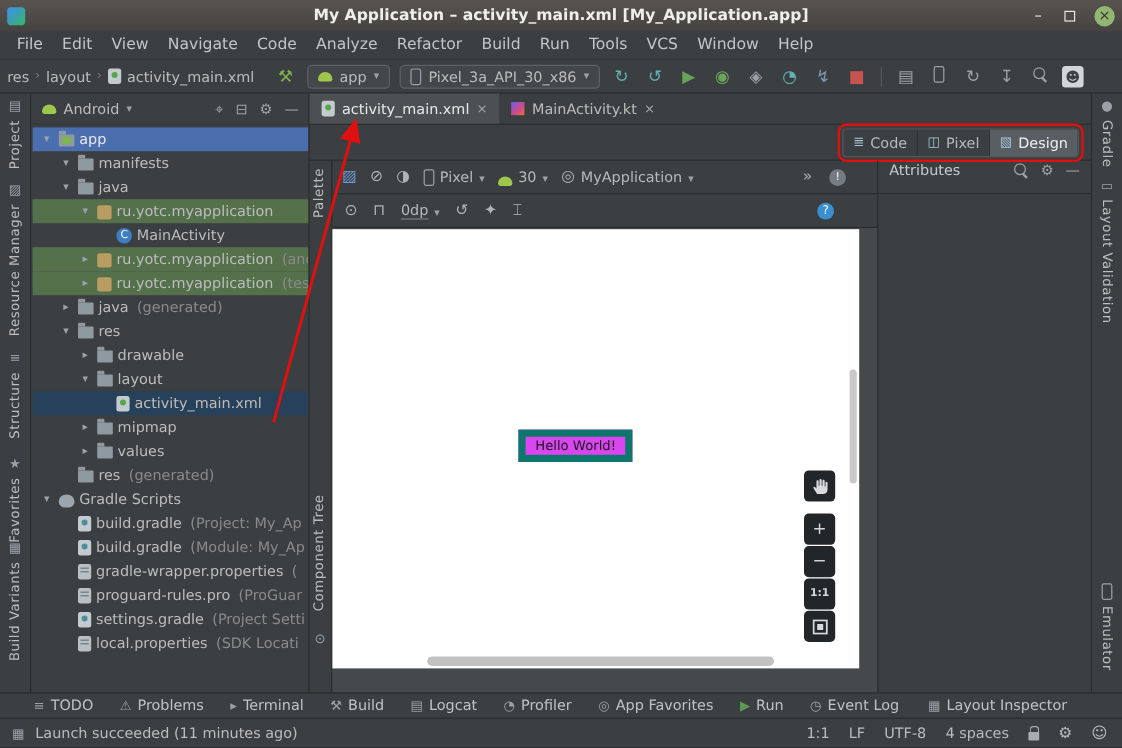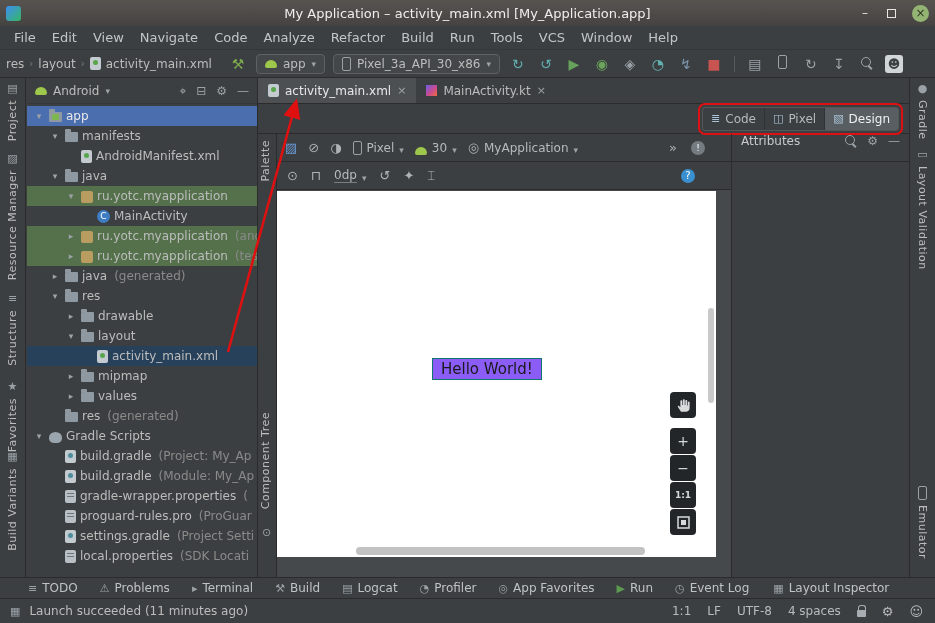--- a/index.html
+++ b/index.html
@@ -1,20 +1,20 @@
 <!DOCTYPE html>
 <html><head>
 <meta charset="utf-8">
 <style>
   *{box-sizing:border-box;margin:0;padding:0}
   body{background:#202020;font-family:"DejaVu Sans","Liberation Sans",sans-serif}
   #root{position:relative;width:935px;height:623px;background:#3c3f41;color:#bcbcbc;font-size:12px;overflow:hidden}
   
   #titlebar{position:absolute;top:0;left:0;right:0;height:26px;background:linear-gradient(#575450,#454341);display:flex;align-items:center;padding:0 6px}
-  #title{position:absolute;left:0;right:0;text-align:center;color:#efeeec;font-size:13px;font-weight:normal}
+  #title{position:absolute;left:0;right:0;text-align:center;color:#efeeec;font-size:13px;font-weight:bold}
   .appico{width:15px;height:15px;border-radius:3px;background:linear-gradient(135deg,#3f8ef3,#35b764);z-index:2}
   #winbtns{margin-left:auto;display:flex;align-items:center;z-index:2}
   .wbtn{width:26px;height:24px;display:flex;align-items:center;justify-content:center;color:#e8e6e3;font-size:12px}
   .wmax{width:9px;height:9px;border:1.5px solid #e8e6e3}
   .wclose{width:17px;height:17px;border-radius:50%;background:#93b473;color:#2e3823;font-size:12px;display:flex;align-items:center;justify-content:center;margin-left:8px}
   
   #menubar{position:absolute;top:26px;left:0;right:0;height:24px;display:flex;align-items:center;padding:0 6px;border-bottom:1px solid #343638}
   .menu-item{padding:3px 8px;color:#c3c6c8;font-size:13px}
   #maintoolbar{position:absolute;top:50px;left:0;right:0;height:28px;display:flex;align-items:center;padding:0 6px;border-bottom:1px solid #2b2b2b;gap:8px}
   .crumbs{display:flex;align-items:center;gap:5px;white-space:nowrap}
@@ -76,25 +76,25 @@
   .seg-item:first-child{border-left:none}
   .seg-item.sel{background:#585e62;color:#eef0f1}
   .seg-ic{font-size:11px;color:#a9c3d6}
   #palettestrip{position:absolute;left:0;top:56px;width:19px;height:443px;border-right:1px solid #2b2b2b}
   #dtb1{position:absolute;left:19px;top:56px;width:454px;height:28px;border-bottom:1px solid #2b2b2b;display:flex;align-items:center;gap:11px;padding:0 8px;font-size:12px;color:#b6babd;white-space:nowrap}
   #dtb2{position:absolute;left:19px;top:84px;width:454px;height:28px;border-bottom:1px solid #2b2b2b;display:flex;align-items:center;gap:13px;padding:0 10px;font-size:13px;color:#b6babd}
   .dtbi{font-size:13px;color:#aeb3b7}
   .ddgroup{display:flex;align-items:flex-end;gap:5px}
   .graycirc{width:14px;height:14px;border-radius:50%;background:#747c82;color:#fff;font-size:9px;text-align:center;line-height:14px}
   .help{width:14px;height:14px;border-radius:50%;background:#3a8fd0;color:#fff;font-size:10px;text-align:center;line-height:14px}
-  #attrhdr{position:absolute;left:473px;top:56px;width:178px;height:28px;border-left:1px solid #2b2b2b;border-bottom:1px solid #2b2b2b;display:flex;align-items:flex-start;gap:10px;padding:0 9px;color:#c7cacc}
+  #attrhdr{position:absolute;left:473px;top:56px;width:178px;height:28px;border-left:1px solid #2b2b2b;border-bottom:1px solid #2b2b2b;display:flex;align-items:flex-end;gap:10px;padding:12px 9px;color:#c7cacc}
   #attrpanel{position:absolute;left:473px;top:84px;width:178px;height:415px;border-left:1px solid #2b2b2b;background:#3c3f41}
   #surface{position:absolute;left:19px;top:112px;width:454px;height:387px;background:#45494b}
   #canvas{position:absolute;left:0;top:1px;width:439px;height:366px;background:#ffffff}
-  .hw{position:absolute;left:155px;top:167px;border:1px solid #0f766e;color:#1a1a1a;font-size:15px;padding:1px 8px;background:#8b5cf6}
+  .hw{position:absolute;left:155px;top:167px;border:6px solid #0f766e;color:#1a1a1a;font-size:11px;padding:1px 8px;background:#d946ef}
   .vsb{position:absolute;right:2px;top:117px;width:6px;height:95px;background:#c9c9c9;border-radius:3px}
   .hsb{position:absolute;left:79px;bottom:2px;width:289px;height:8px;background:#c2c2c2;border-radius:4px}
   #zoompanel{position:absolute;left:412px;top:314px;display:flex;flex-direction:column;gap:1px;z-index:10}
   .zbtn{width:26px;height:26px;background:#232628;border-radius:4px;display:flex;align-items:center;justify-content:center;color:#d6d8da;font-size:14px}
   .zhand{margin-bottom:9px}
   .z11{font-size:9px;font-weight:bold}
   .pal-label{position:absolute;left:1px;top:6px}
   .ct-label{position:absolute;left:1px;top:278px}
   .ct-ic{position:absolute;left:4px;top:392px;font-size:11px;color:#9aa2a8}
   
@@ -232,25 +232,20 @@
       <div class="trow d0 sel-blue">
           <span class="arr">▾</span>
           <span class="ic i-module"></span>
           <span>app</span>
         </div>
       <div class="trow d1">
           <span class="arr">▾</span>
           <span class="ic i-folder"></span>
           <span>manifests</span>
         </div>
-      <div class="trow d2">
-          <span class="arr"></span>
-          <span class="ic i-afile"></span>
-          <span>AndroidManifest.xml</span>
-        </div>
       <div class="trow d1">
           <span class="arr">▾</span>
           <span class="ic i-folder"></span>
           <span>java</span>
         </div>
       <div class="trow d2 sel-green">
           <span class="arr">▾</span>
           <span class="ic i-package"></span>
           <span>ru.yotc.myapplication</span>
         </div>

